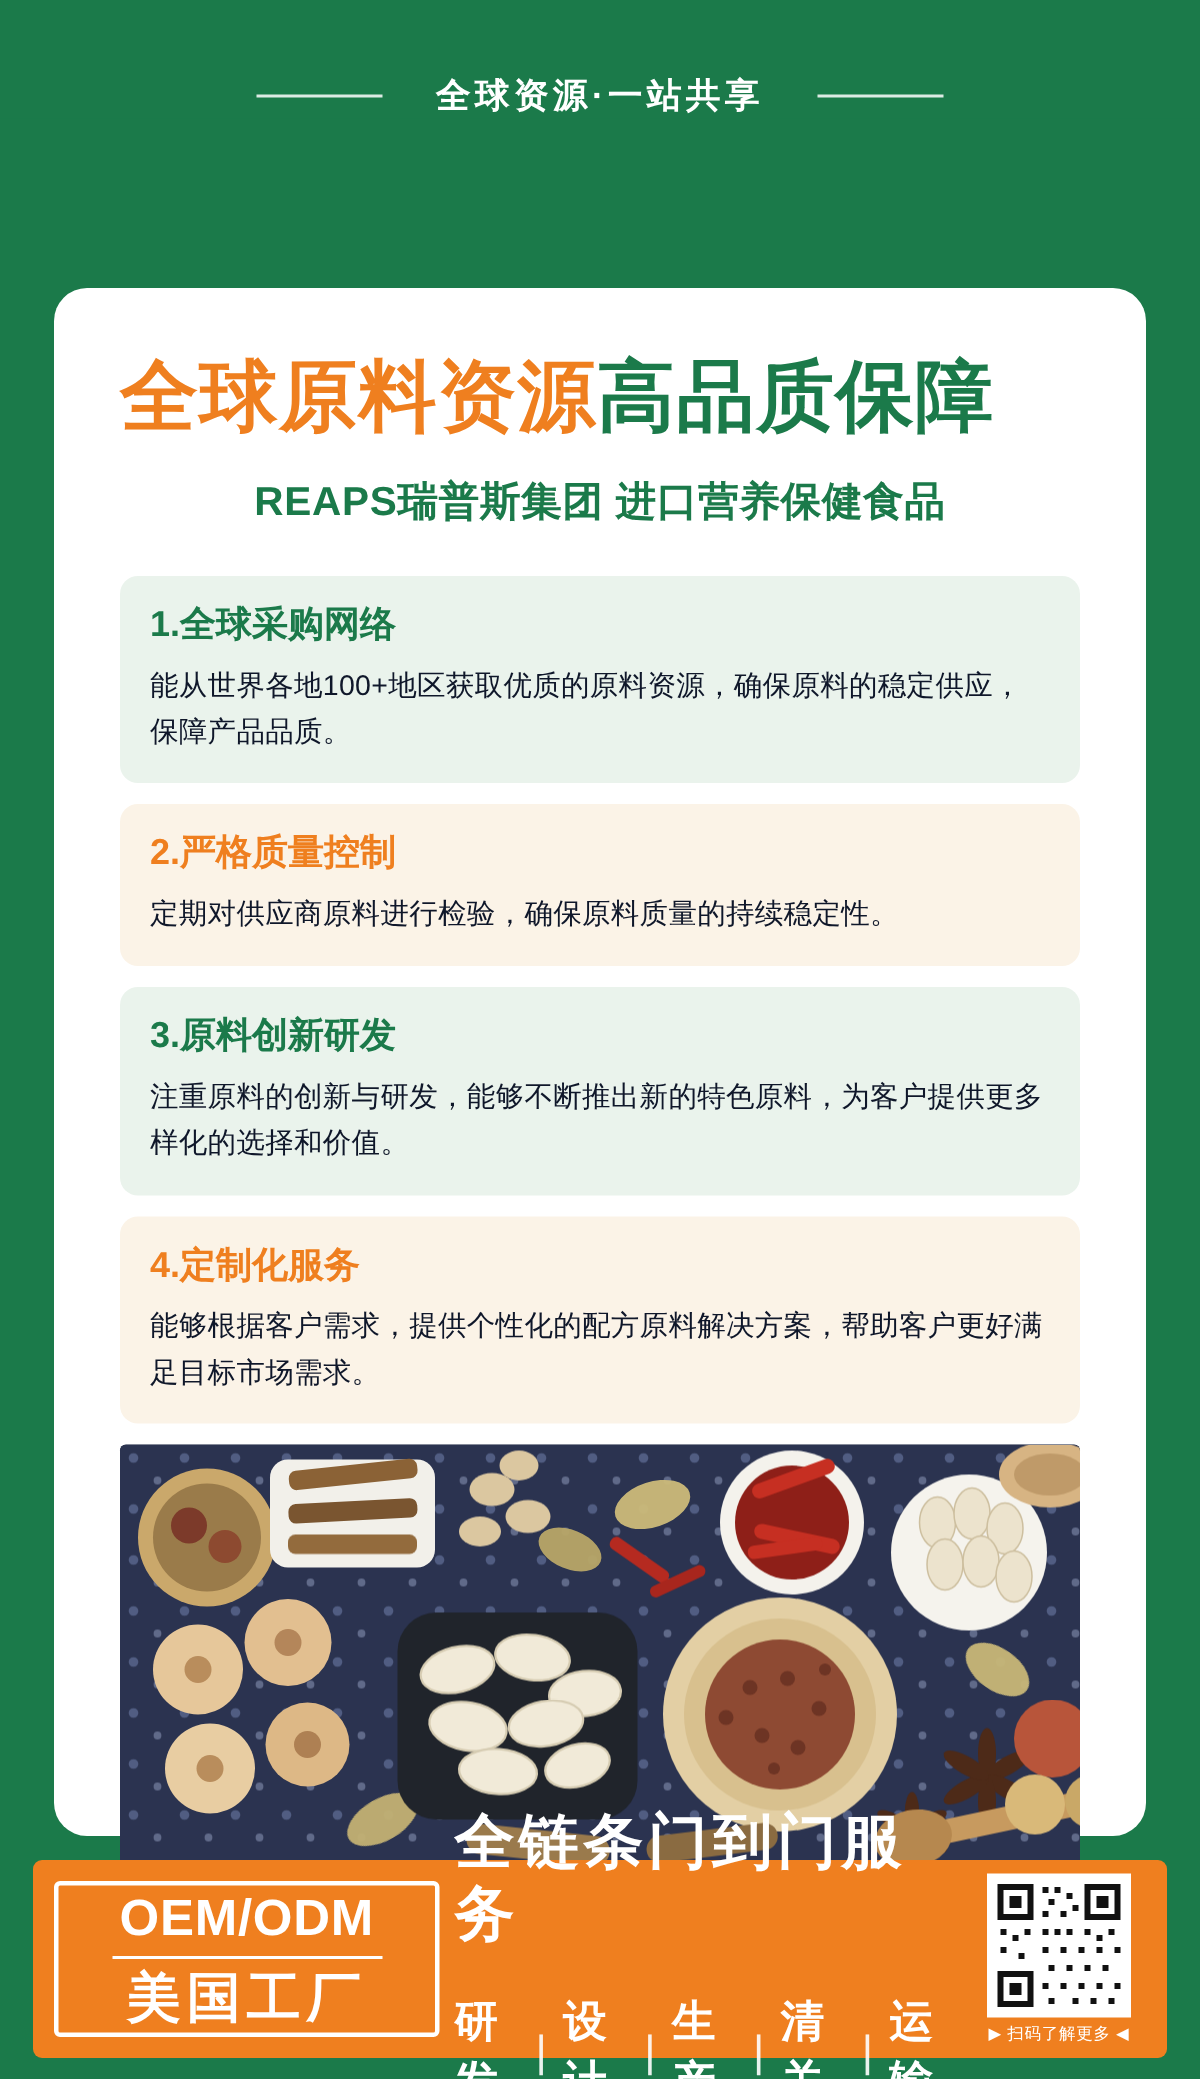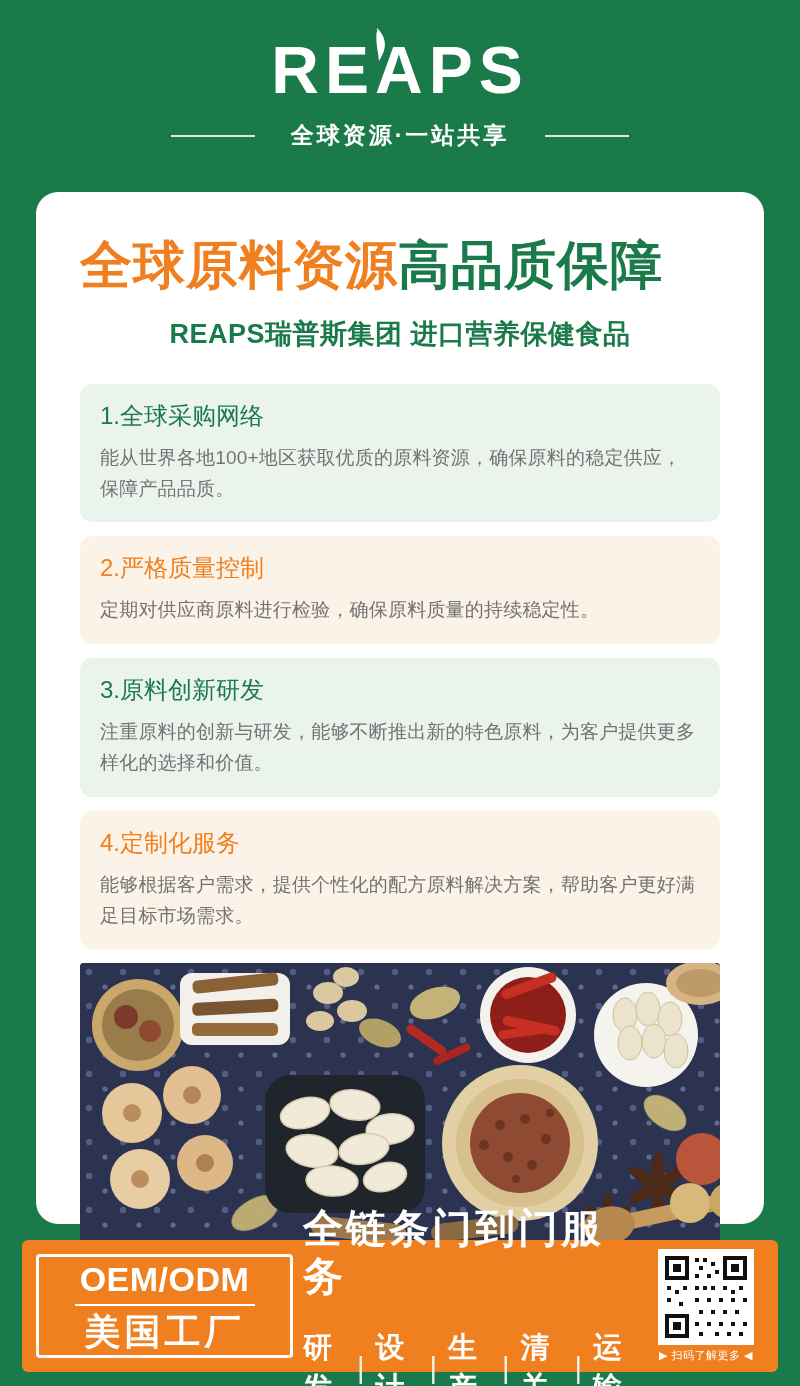--- a/index.html
+++ b/index.html
@@ -95,29 +95,29 @@
   .features { margin-top: 32px; }
   .feature {
     border-radius: 12px;
     padding: 16px 20px 18px 20px;
     margin-bottom: 14px;
   }
   .feature.green-bg { background: #eaf3ec; }
   .feature.cream-bg { background: #fbf3e7; }
   .f-head {
     font-size: 24px;
-    font-weight: 400;
+    font-weight: 700;
     margin-bottom: 10px;
   }
   .f-head.green { color: #1b7a4a; }
   .f-head.orange { color: #ef7f1f; }
   .f-body {
     font-size: 19px;
     line-height: 1.65;
-    color: #737373;
+    color: #0f172a;
     letter-spacing: 0.2px;
   }
 
   
   .photo {
     margin-top: 8px;
     width: 640px;
     height: 290px;
     border-radius: 4px;
     overflow: hidden;
@@ -212,27 +212,20 @@
     font-size: 11px;
     color: #ffffff;
     letter-spacing: 0.5px;
     white-space: nowrap;
   }
 </style>
 </head>
 <body>
 
 <div class="header">
-  <div class="logo-wrap">
-    <svg class="leaf" viewBox="0 0 30 34">
-      <path d="M15 0 C23 8, 27 18, 17 33 C16 22, 13 13, 15 0 Z" fill="#ffffff"></path>
-      <path d="M15 2 C9 10, 6 20, 15 32" fill="none" stroke="#1b7a4a" stroke-width="1.4"></path>
-    </svg>
-    <div class="logo-text">REAPS</div>
-  </div>
   <div class="tagline-row">
     <span class="tag-line"></span>
     <span class="tagline">全球资源·一站共享</span>
     <span class="tag-line"></span>
   </div>
 </div>
 
 <div class="card">
 
   <div class="title">

